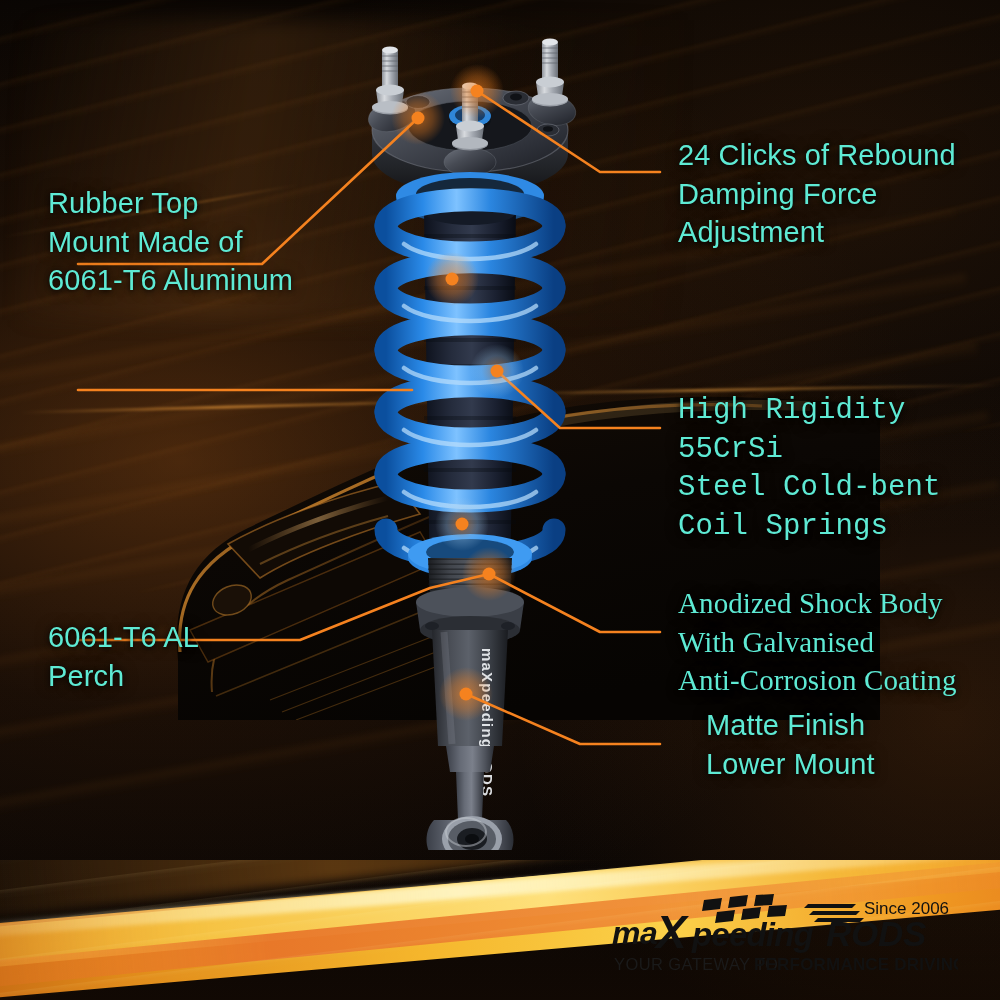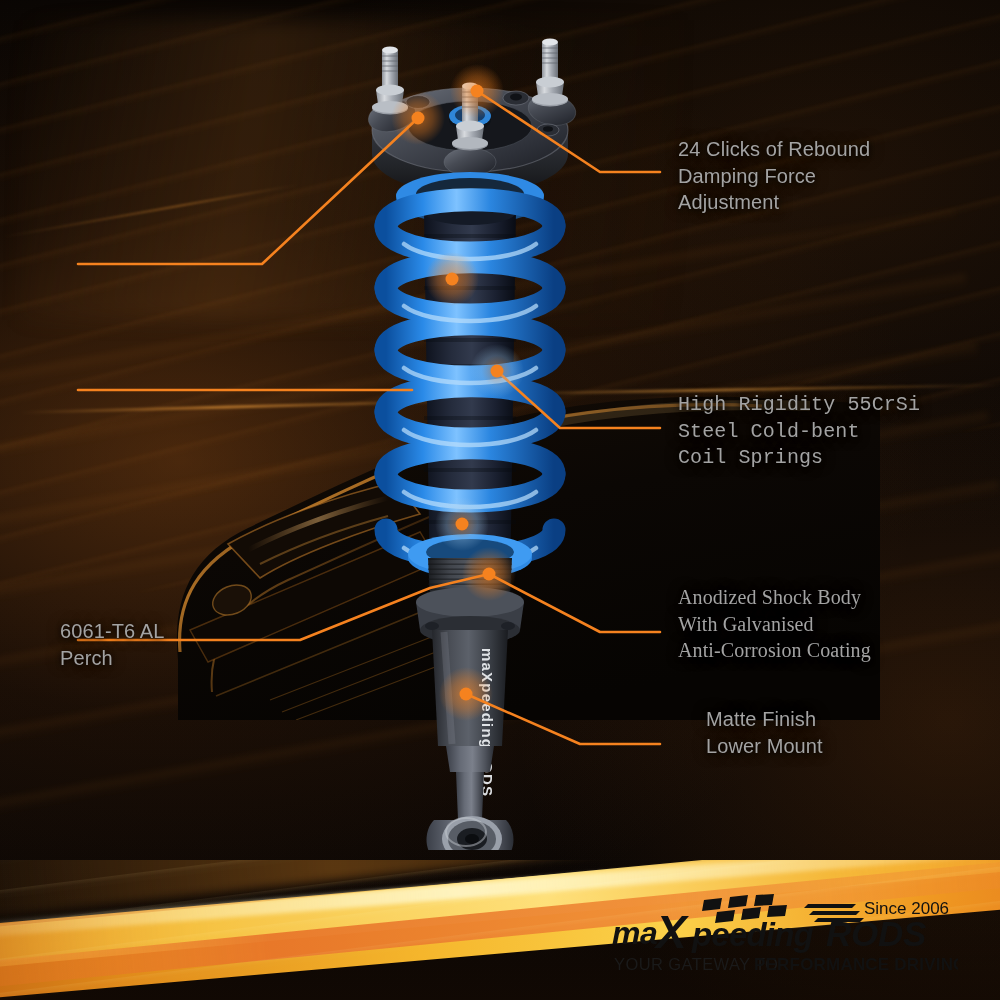--- a/index.html
+++ b/index.html
@@ -102,29 +102,29 @@
   
   .logo{position:absolute;right:42px;bottom:22px;width:350px;height:84px;}
   .logo svg{width:100%;height:100%;display:block;}
 
   
   .product{position:absolute;left:320px;top:30px;width:300px;height:820px;}
   .product svg{width:100%;height:100%;display:block;}
 
   
   .callout{
-    position:absolute;color:#a3a3a3;
-    font-size:20px;line-height:1.33;font-weight:400;
+    position:absolute;color:#5eead4;
+    font-size:29px;line-height:1.33;font-weight:400;
     letter-spacing:.1px;
     text-shadow:0 1px 5px rgba(0,0,0,.85),0 0 14px rgba(0,0,0,.6);
     white-space:pre-line;
   }
   .c-topmount{left:48px;top:184px;width:300px;}
   .c-dustboot{left:48px;top:340px;width:290px;}
-  .c-perch{left:48px;top:618px;width:290px;margin-left:12px;}
+  .c-perch{left:48px;top:618px;width:290px;}
   .c-rebound{left:678px;top:136px;width:310px;}
   .c-springs{left:678px;top:392px;width:312px;font-family:Liberation Mono, monospace;}
   .c-shockbody{left:678px;top:584px;width:318px;font-family:Liberation Serif, serif;}
   .c-lowermount{left:706px;top:706px;width:300px;}
 
   
   .leaders{position:absolute;inset:0;pointer-events:none;}
   .leaders svg{width:100%;height:100%;display:block;}
 </style>
 </head>
@@ -448,20 +448,23 @@
           <circle cx="489" cy="574" r="6.5" fill="#f5821f"></circle>
         </g>
         <g>
           <circle cx="466" cy="694" r="27" fill="url(#halo)"></circle>
           <circle cx="466" cy="694" r="6.5" fill="#f5821f"></circle>
         </g>
       </g>
     </svg>
   </div>
 
+  <div class="callout c-topmount">Rubber Top
+Mount Made of
+6061-T6 Aluminum</div>
   <div class="callout c-perch">6061-T6 AL
 Perch</div>
   <div class="callout c-rebound">24 Clicks of Rebound
 Damping Force
 Adjustment</div>
   <div class="callout c-springs">High Rigidity 55CrSi
 Steel Cold-bent
 Coil Springs</div>
   <div class="callout c-shockbody">Anodized Shock Body
 With Galvanised

